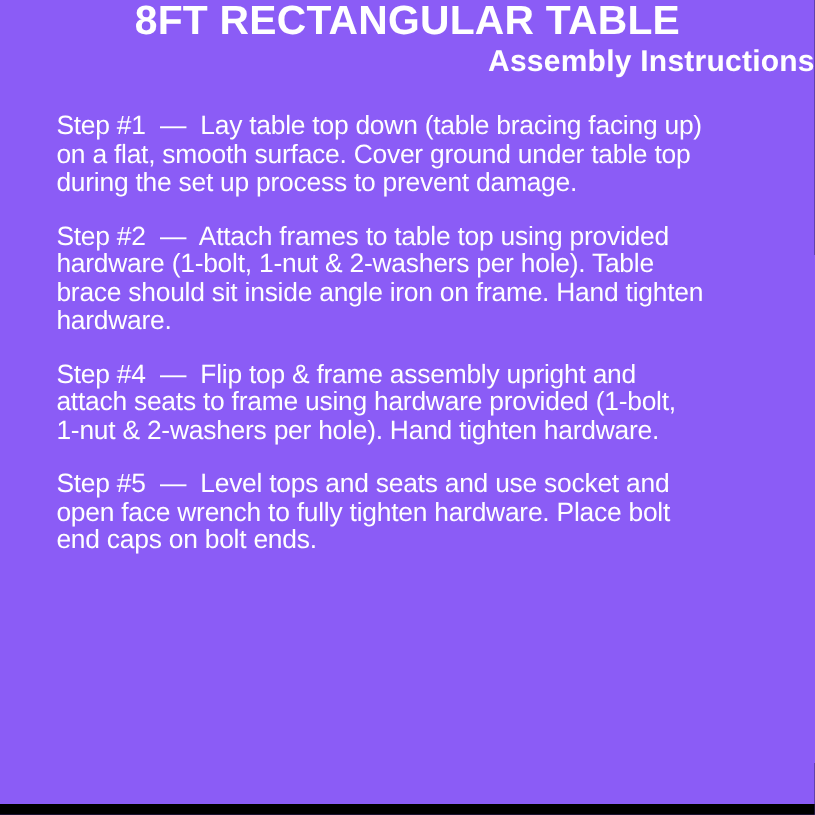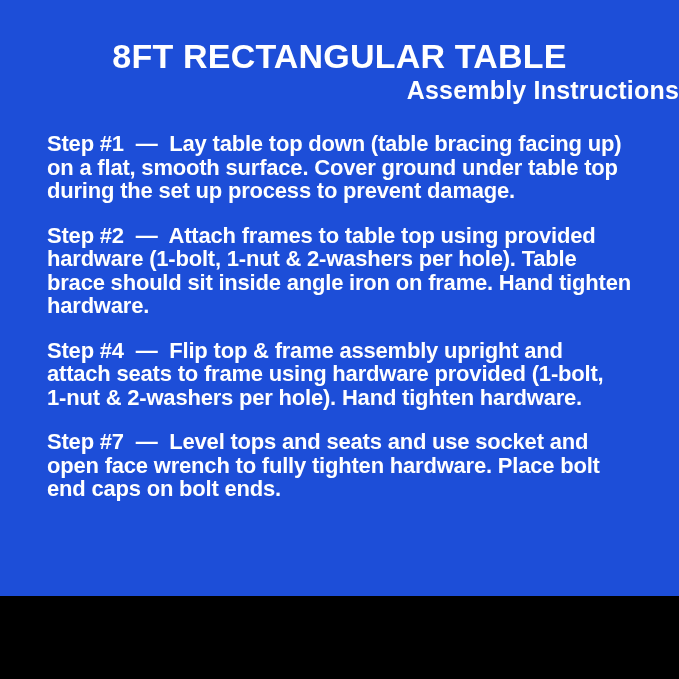--- a/index.html
+++ b/index.html
@@ -11,24 +11,23 @@
     height: 679px;
     background: #000000;
     overflow: hidden;
     font-family: "Liberation Sans", sans-serif;
     font-weight: bold;
     color: #ffffff;
     -webkit-font-smoothing: antialiased;
   }
   .page {
     width: 679px;
-    height: 596px;
+    height: 670px;
     box-sizing: border-box;
-    padding-top: 39px;
-    background: #1d4ed8;
+    background: #8b5cf6;
   }
   .title {
     margin: 0;
     text-align: center;
     font-size: 34px;
     line-height: 34px;
     font-weight: bold;
     letter-spacing: 0.2px;
     white-space: nowrap;
   }
@@ -42,21 +41,21 @@
   }
   .steps {
     margin-top: 28px;
     padding-left: 47px;
     padding-right: 8px;
   }
   .step {
     margin: 12px 0 21px 0;
     font-size: 22px;
     line-height: 23.5px;
-    font-weight: bold;
+    font-weight: normal;
     letter-spacing: -0.2px;
     white-space: pre-wrap; 
   }
 </style>
 </head>
 <body>
 
 <div class="page">
   <h1 class="title">8FT RECTANGULAR TABLE</h1>
   <h2 class="subtitle">Assembly Instructions</h2>
@@ -65,17 +64,17 @@
     <p class="step">Step #1  —  Lay table top down (table bracing facing up)
 on a flat, smooth surface. Cover ground under table top
 during the set up process to prevent damage.</p>
     <p class="step">Step #2  —  Attach frames to table top using provided
 hardware (1-bolt, 1-nut &amp; 2-washers per hole). Table
 brace should sit inside angle iron on frame. Hand tighten
 hardware.</p>
     <p class="step">Step #4  —  Flip top &amp; frame assembly upright and
 attach seats to frame using hardware provided (1-bolt,
 1-nut &amp; 2-washers per hole). Hand tighten hardware.</p>
-    <p class="step">Step #7  —  Level tops and seats and use socket and
+    <p class="step">Step #5  —  Level tops and seats and use socket and
 open face wrench to fully tighten hardware. Place bolt
 end caps on bolt ends.</p>
   </div>
 </div>
 
 </body></html>

